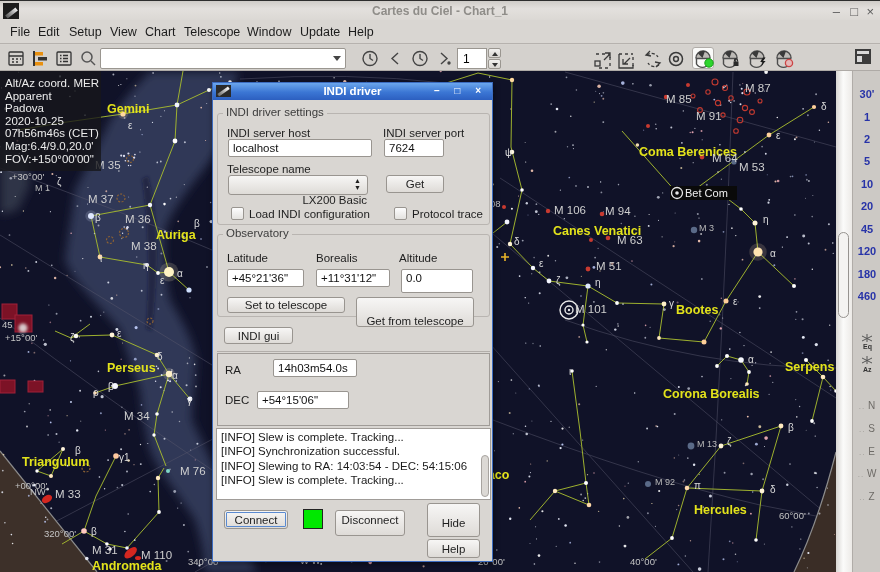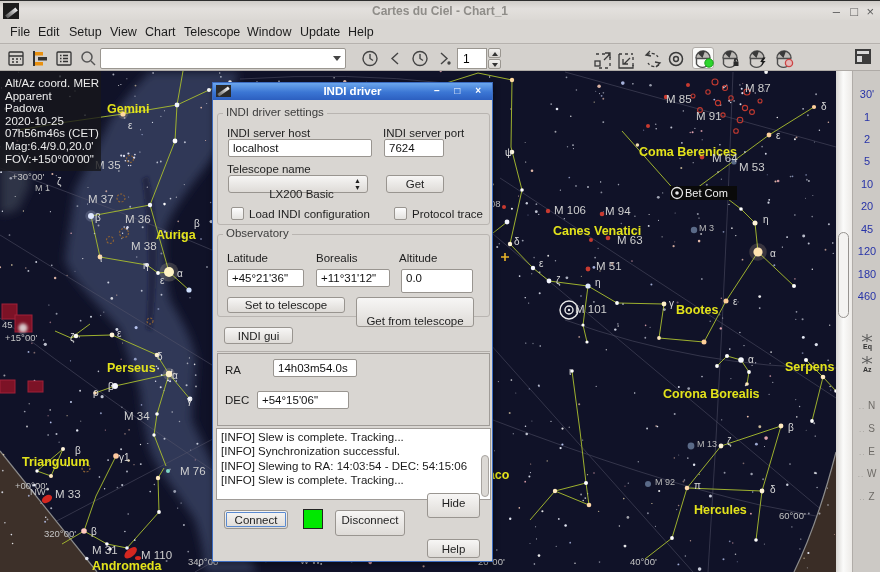--- a/index.html
+++ b/index.html
@@ -36,21 +36,21 @@
   font-size:12px; padding:3px 0 0 7px; color:#222;margin-top:44px; }
 .combo .ud { position:absolute; right:5px; top:3px; font-size:8px; color:#333; line-height:7px; }
 .domebtn { position:absolute; top:2px; width:22px; height:22px; border-radius:3px; }
 .sel { background:#fafaf9; border:1px solid #b0aca8; }
 #rightpanel { position:absolute; left:852px; top:71px; width:28px; height:501px; background:#ccc9c5;
   border-left:1px solid #b0aca8; }
 #vscroll { position:absolute; left:836px; top:71px; width:16px; height:501px;
   background:linear-gradient(90deg,#d8d6d3,#fbfbfa 45%,#eceae7); }
 #vscroll .thumb { position:absolute; left:1.5px; top:161px; width:11px; height:86px;
   background:#f4f3f1; border:1px solid #96938f; border-radius:6px; }
-.num { position:absolute; width:28px; text-align:center; font-size:11px; font-weight:normal; color:#2733a8; }
+.num { position:absolute; width:28px; text-align:center; font-size:11px; font-weight:bold; color:#2733a8; }
 .ltr { position:absolute; width:28px; text-align:center; font-size:10px; color:#6e6b67; }
 .ltr i { font-style:normal; color:#9a9792; font-size:8px; letter-spacing:1px; }
 #chartwrap { position:absolute; left:0; top:71px; width:836px; height:501px; }
 .ib { fill:#ececec; }
 .ly { fill:#e3e31b; font-weight:bold; font-size:12.5px; }
 .lm { fill:#cfcfcf; font-size:11.5px; }
 .lms { fill:#b9b9b9; font-size:9px; }
 .lg { fill:#dcdcdc; font-size:10px; }
 .lc { fill:#c4c4c4; font-size:9.5px; }
 
@@ -1343,21 +1343,21 @@
   <div id="dlg">
     <div id="dlgtitle"><div class="ic"></div>INDI driver<div class="btns">–&nbsp;□&nbsp;×</div></div>
     <div class="fieldset" style="left:4px;top:30px;width:273px;height:112px">
       <div class="flegend">INDI driver settings</div>
     </div>
     <div class="lbl" style="left:14px;top:44px">INDI server host</div>
     <div class="lbl" style="left:170px;top:44px">INDI server port</div>
     <div class="tin" style="left:15px;top:56px;width:144px;height:18px">localhost</div>
     <div class="tin" style="left:171px;top:56px;width:60px;height:18px">7624</div>
     <div class="lbl" style="left:14px;top:80px">Telescope name</div>
-    <div class="btn" style="left:15px;top:92px;width:140px;height:18px;text-align:center;padding:12px 0 0 7px">LX200 Basic<span style="position:absolute;right:6px;top:2px;font-size:7px;line-height:6.5px">▲<br>▼</span></div>
+    <div class="btn" style="left:15px;top:92px;width:140px;height:18px;text-align:right;padding:18px 0 0 7px">LX200 Basic<span style="position:absolute;right:6px;top:2px;font-size:7px;line-height:6.5px">▲<br>▼</span></div>
     <div class="btn" style="left:173px;top:92px;width:58px;height:18px;padding-top:2px">Get</div>
     <div class="cb" style="left:18px;top:124px"></div>
     <div class="lbl" style="left:36px;top:125px">Load INDI configuration</div>
     <div class="cb" style="left:181px;top:124px"></div>
     <div class="lbl" style="left:199px;top:125px">Protocol trace</div>
     <div class="fieldset" style="left:4px;top:151px;width:273px;height:83px">
       <div class="flegend">Observatory</div>
     </div>
     <div class="lbl" style="left:14px;top:169px">Latitude</div>
     <div class="lbl" style="left:103px;top:169px">Borealis</div>
@@ -1377,15 +1377,15 @@
     <div style="position:absolute;left:3px;top:345px;width:275px;height:72px;background:#fff;border:1px solid #a09c98;font-size:11.5px;color:#1a1a1a;line-height:14.4px;padding:1px 0 0 4px">
       [INFO] Slew is complete. Tracking...<br>
       [INFO] Synchronization successful.<br>
       [INFO] Slewing to RA: 14:03:54 - DEC: 54:15:06<br>
       [INFO] Slew is complete. Tracking...
       <div style="position:absolute;right:1px;top:26px;width:8px;height:42px;background:#dcd9d5;border:1px solid #a8a4a0;border-radius:4px"></div>
     </div>
     <div class="btn" style="left:11px;top:427px;width:64px;height:19px;padding-top:3px;outline:1px solid #5a8ad0;outline-offset:-3px">Connect</div>
     <div style="position:absolute;left:90px;top:426px;width:20px;height:20px;background:#00e800;border:1px solid #222"></div>
     <div class="btn" style="left:122px;top:427px;width:70px;height:26px;padding-top:3px">Disconnect</div>
-    <div class="btn" style="left:214px;top:410px;width:53px;height:25px;padding-top:3px">Hide</div>
+    <div class="btn" style="left:214px;top:420px;width:53px;height:34px;padding-top:13px">Hide</div>
     <div class="btn" style="left:214px;top:456px;width:53px;height:19px;padding-top:3px">Help</div>
   </div>
 </div>
 </body></html>

